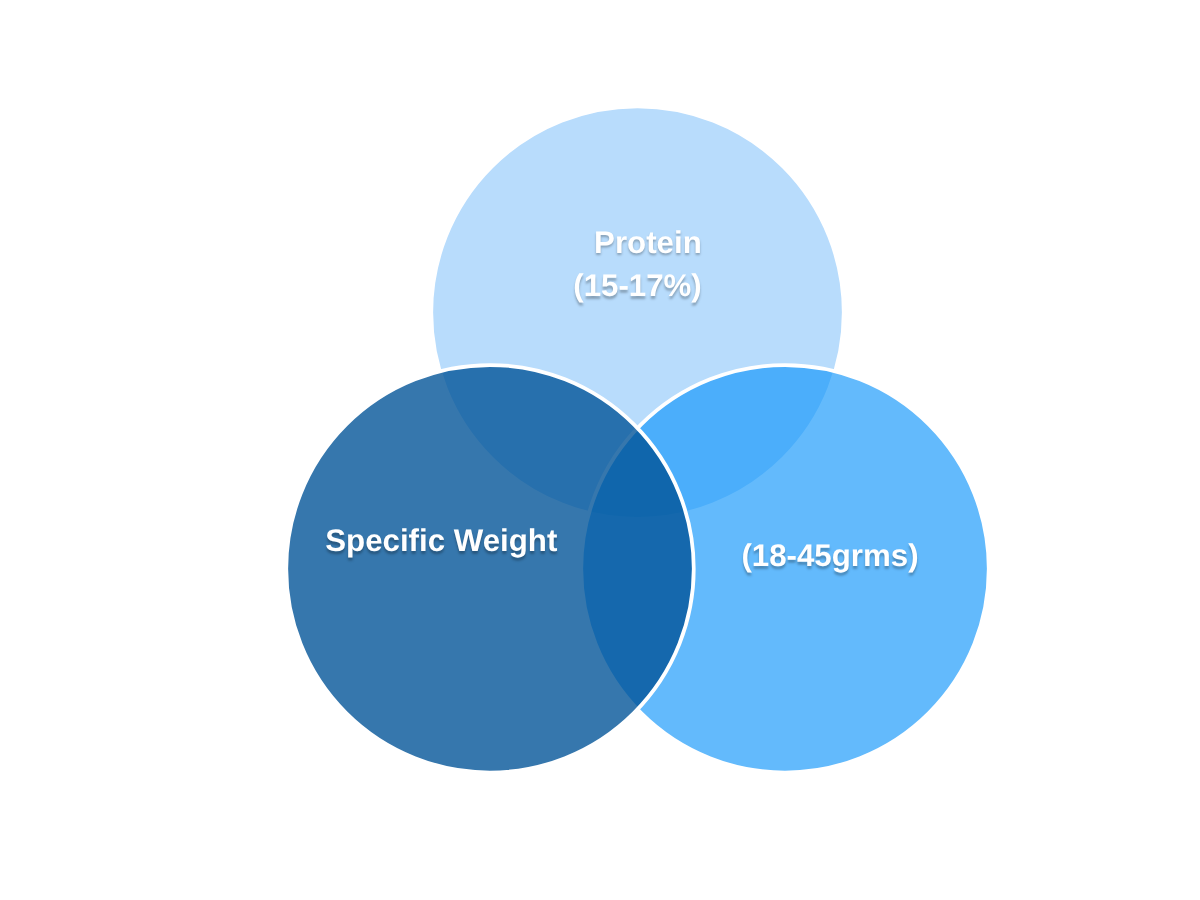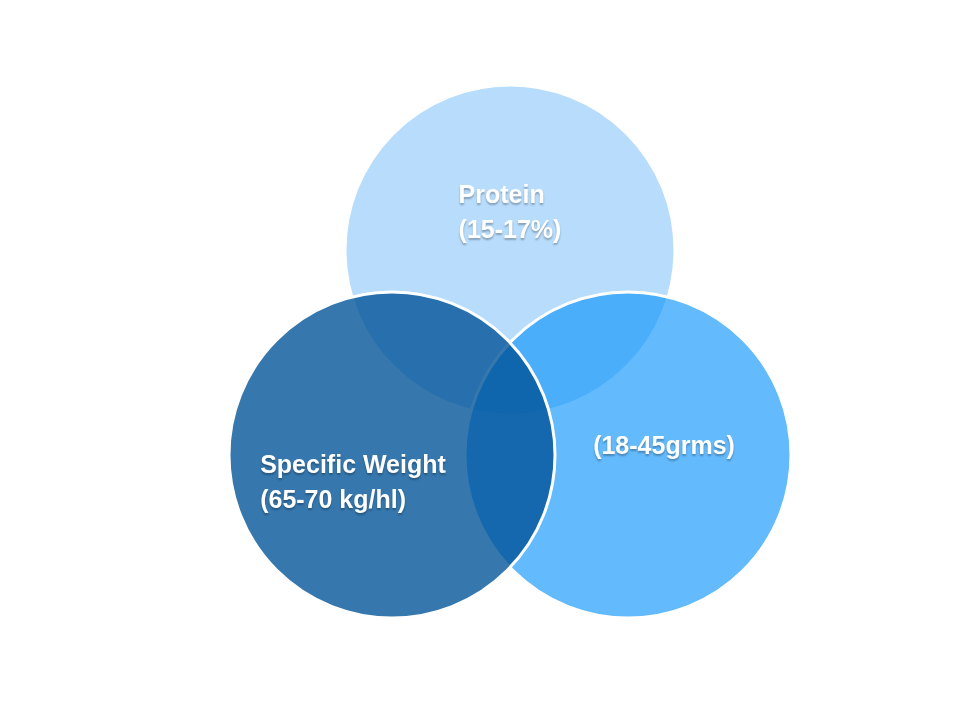--- a/index.html
+++ b/index.html
@@ -20,21 +20,21 @@
     left: 0;
     top: 0;
   }
   .venn-circle {
     stroke: #ffffff;
     stroke-width: 3;
   }
   .venn-label {
     position: absolute;
     transform: translateX(-50%);
-    text-align: left;
+    text-align: right;
     white-space: nowrap;
     color: #ffffff;
     font-weight: bold;
     font-size: 25px;
     line-height: 35px;
     text-shadow: 0 2px 2px rgba(0,0,0,0.28);
   }
 </style>
 </head>
 <body>
@@ -50,18 +50,17 @@
 
   <div class="venn-label" style="left:510px; top:177px;">
     <div>Protein</div>
     <div>(15-17%)</div>
   </div>
 
   <div class="venn-label" style="left:664px; top:428px;">
     <div>(18-45grms)</div>
   </div>
 
-  <div class="venn-label" style="left:353px; top:447px;">
+  <div class="venn-label" style="left:353px; top:416px;">
     <div>Specific Weight</div>
-    <div>(65-70 kg/hl)</div>
   </div>
 
 </div>
 
 </body></html>

